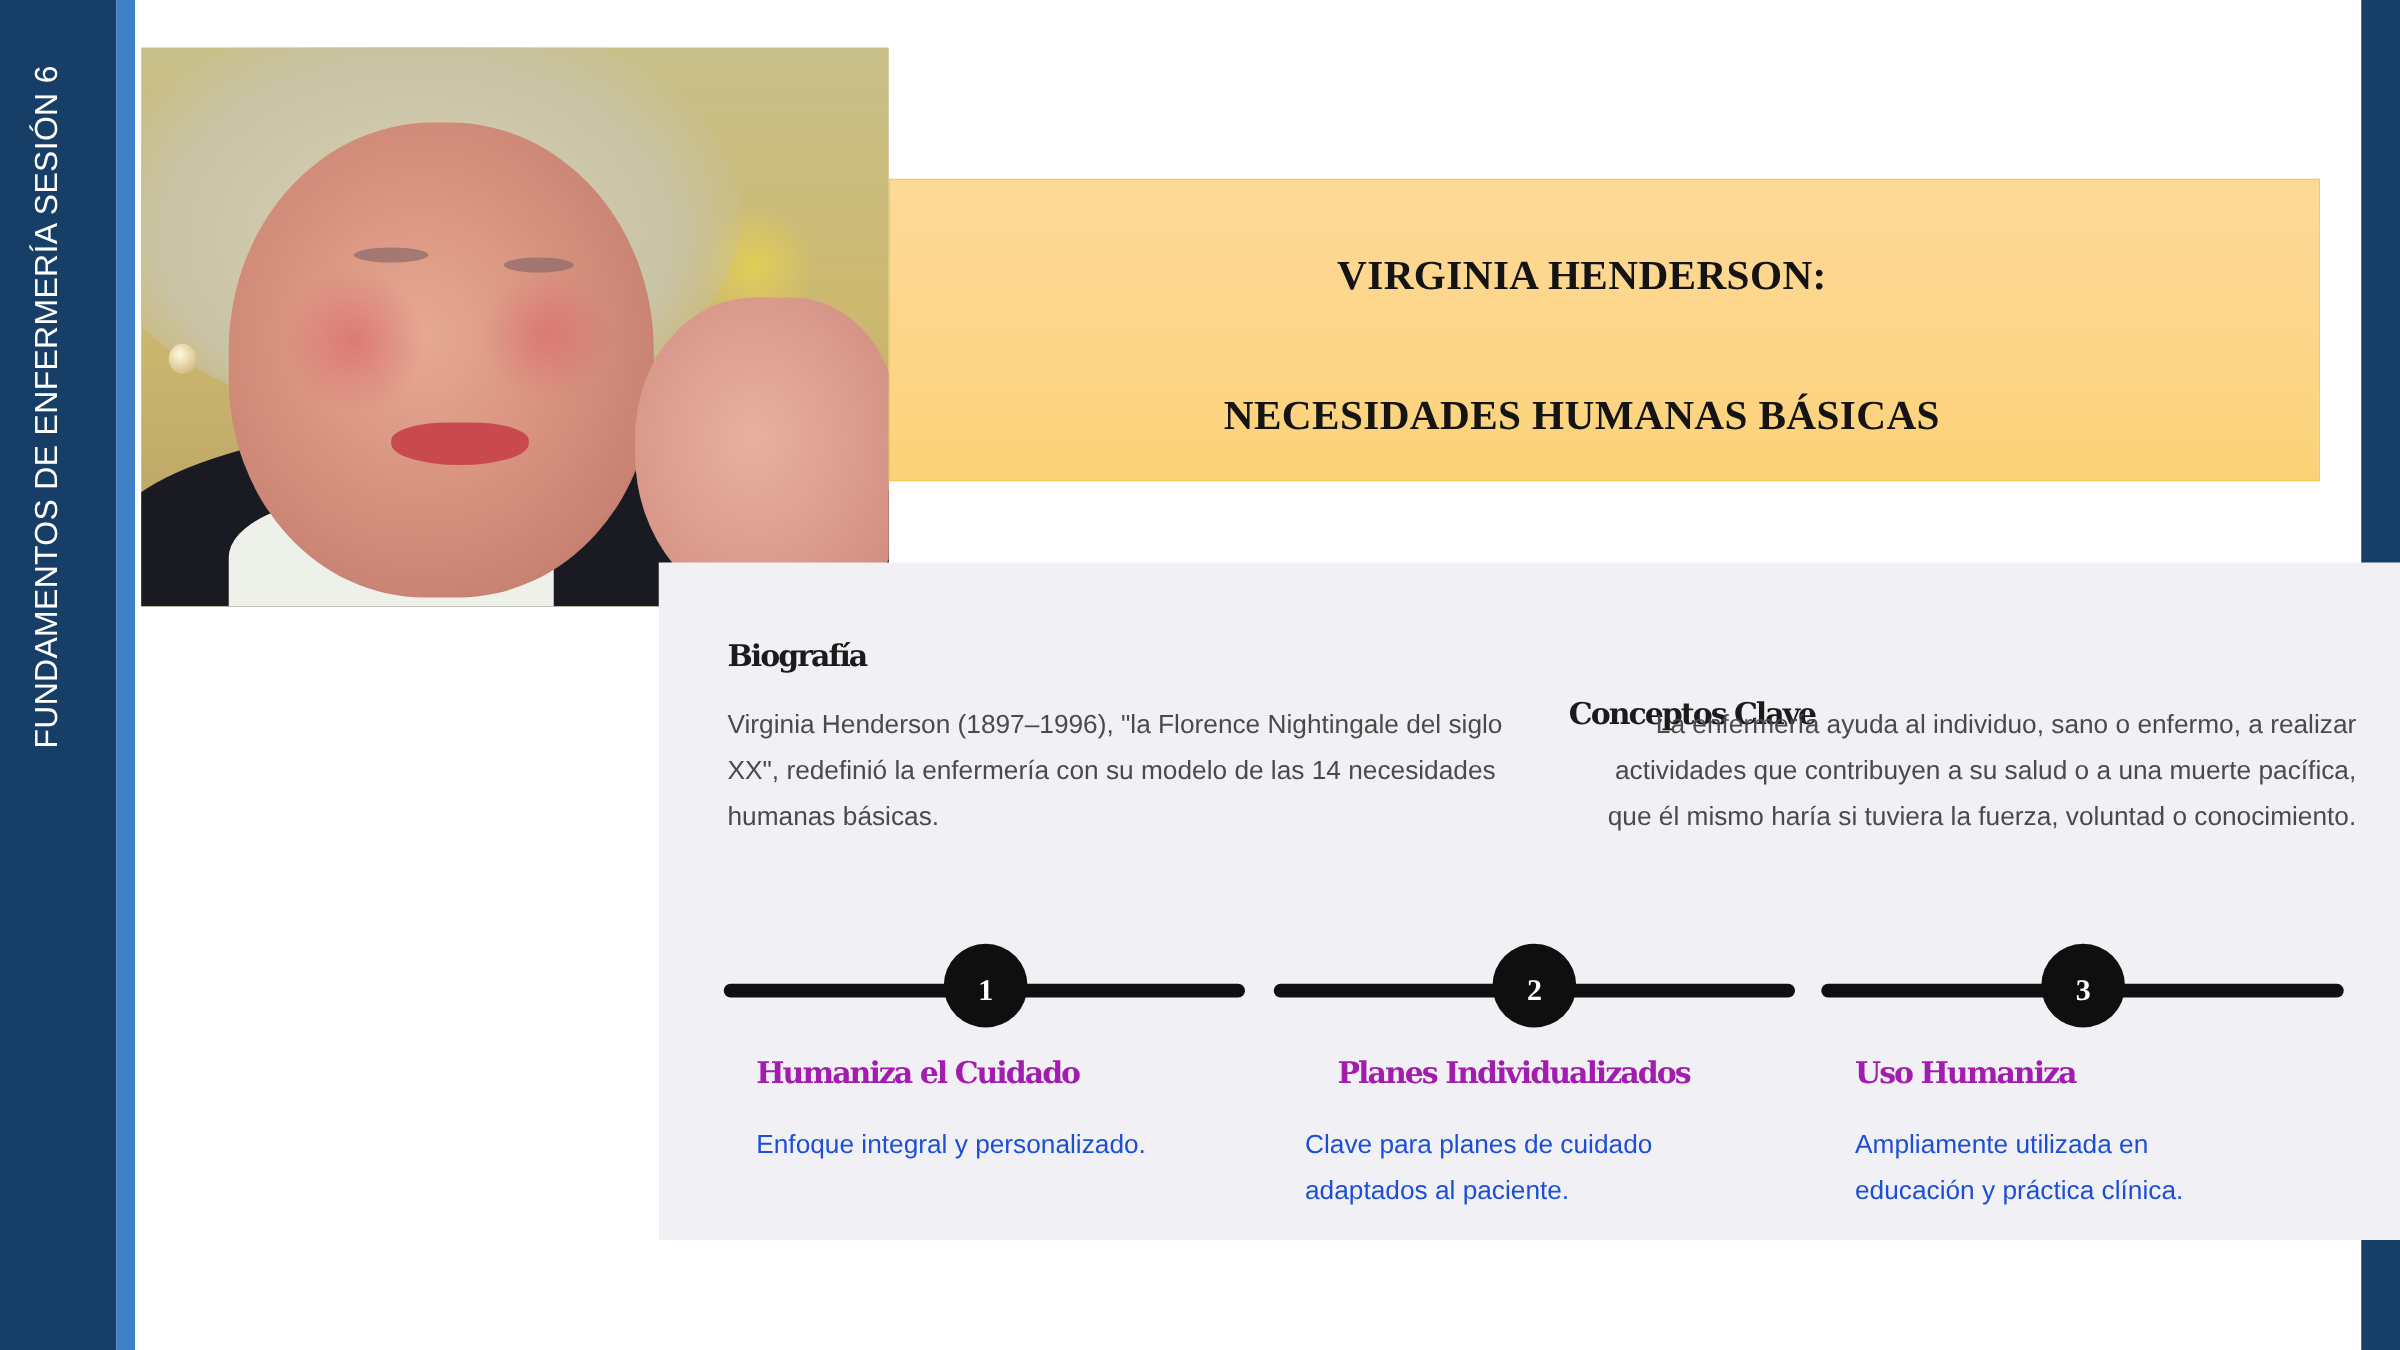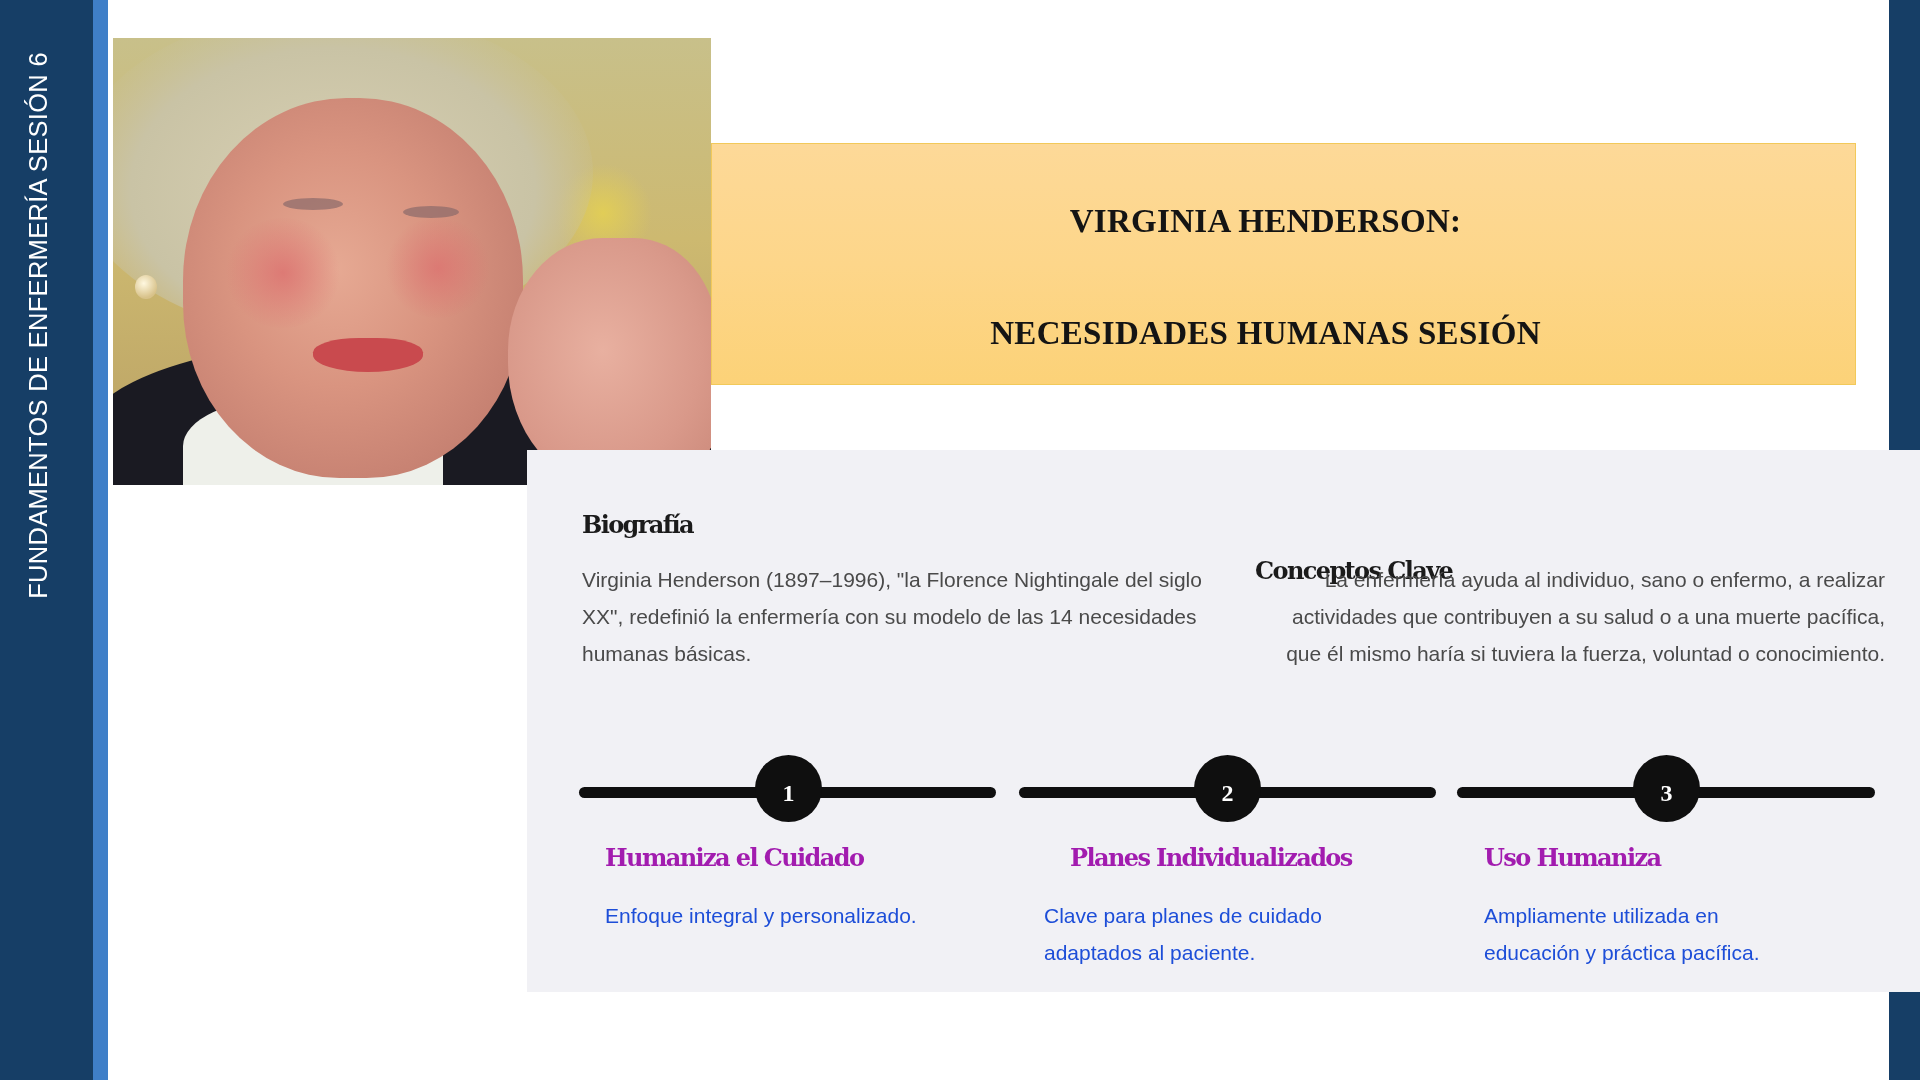--- a/index.html
+++ b/index.html
@@ -69,21 +69,21 @@
   <div class="cheek-r"></div>
   <div class="eye-l"></div>
   <div class="eye-r"></div>
   <div class="lips"></div>
   <div class="earring"></div>
   <div class="hand"></div>
 </div>
 
 <div class="title-box">
   <div class="title-line l1">VIRGINIA HENDERSON:</div>
-  <div class="title-line l2">NECESIDADES HUMANAS SESIÓN</div>
+  <div class="title-line l2">NECESIDADES HUMANAS BÁSICAS</div>
 </div>
 
 <div class="panel">
   <div class="sec-head bio-head">Biografía</div>
   <div class="sec-body bio-body">Virginia Henderson (1897–1996), "la Florence Nightingale del siglo XX", redefinió la enfermería con su modelo de las 14 necesidades humanas básicas.</div>
 
   <div class="sec-head con-head">Conceptos Clave</div>
   <div class="sec-body con-body">La enfermería ayuda al individuo, sano o enfermo, a realizar actividades que contribuyen a su salud o a una muerte pacífica, que él mismo haría si tuviera la fuerza, voluntad o conocimiento.</div>
 
   <div class="step-line" style="left:52px; width:417px;"></div>
@@ -98,14 +98,14 @@
     <span>2</span>
   </div>
   <div class="step-title" style="left:543px;">Planes Individualizados</div>
   <div class="step-desc" style="left:517px; width:310px;">Clave para planes de cuidado adaptados al paciente.</div>
 
   <div class="step-line" style="left:930px; width:418px;"></div>
   <div class="step-circle" style="left:1106px;">
     <span>3</span>
   </div>
   <div class="step-title" style="left:957px;">Uso Humaniza</div>
-  <div class="step-desc" style="left:957px; width:300px;">Ampliamente utilizada en educación y práctica pacífica.</div>
+  <div class="step-desc" style="left:957px; width:300px;">Ampliamente utilizada en educación y práctica clínica.</div>
 </div>
 
 </body></html>

